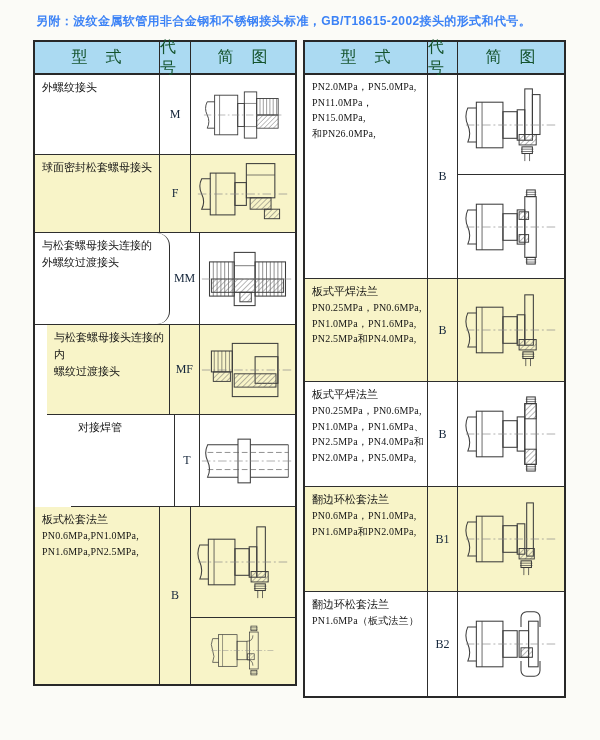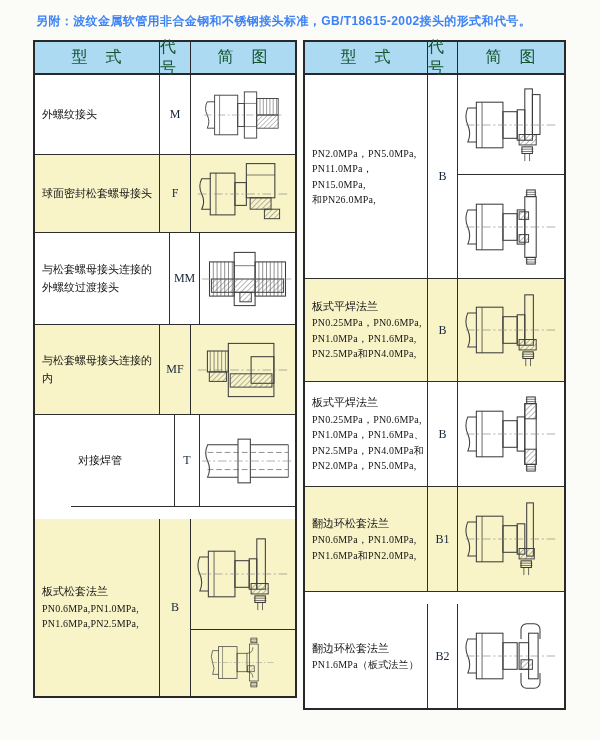--- a/index.html
+++ b/index.html
@@ -27,26 +27,26 @@
   .hrow {
     display:flex; height:33px;
     border-bottom:2px solid #282828;
     background:#abdaf2;
   }
   .hcell {
     display:flex; align-items:center; justify-content:center;
     font-weight:normal; font-size:16px; color:#14532d; letter-spacing:1px;
   }
   .brow { display:flex; border-bottom:1px solid #2e2e2e; background:#fff; }
-  .brow:last-child { border-bottom:none;margin-top:12px; }
+  .brow:last-child { border-bottom:none; }
   .brow.hl, .brow.hl .diacell { background:#f8f4c8; }
   .cell-type {
     border-right:1px solid #2e2e2e;
     padding:4px 2px 4px 7px;
-    display:flex; flex-direction:column; justify-content:center;
+    display:flex; flex-direction:column; 
     font-size:11px; line-height:1.55;
   }
   .cell-type .cn { font-family:"Liberation Sans","DejaVu Sans",sans-serif; }
   .cell-type .pn { font-family:"Liberation Serif","DejaVu Serif",serif; font-size:10px; letter-spacing:0.2px; }
   .cell-code {
     border-right:1px solid #2e2e2e;
     display:flex; align-items:center; justify-content:center;
     font-size:12px; font-family:"Liberation Serif","DejaVu Serif",serif;
     color:#14253a; font-weight:normal;
   }
@@ -124,21 +124,21 @@
               <rect x="53" y="8" width="30" height="36" fill="none" stroke="#3c3c3c" stroke-width="1.1"></rect>
               <line x1="53" y1="20" x2="83" y2="20" stroke="#3c3c3c" stroke-width="0.7"></line>
               <rect x="57" y="44" width="22" height="12" fill="url(#hp2)" stroke="#3c3c3c" stroke-width="1"></rect>
               <rect x="72" y="56" width="16" height="10" fill="url(#hp2)" stroke="#3c3c3c" stroke-width="1"></rect>
               <line x1="2" y1="40" x2="98" y2="40" stroke="#8a8a8a" stroke-width="0.7" stroke-dasharray="9 3 2 3"></line>
             </svg>
           </div>
         </div>
       </div>
       <div class="brow" style="height: 92px;">
-        <div class="cell-type" style="width: 140px;">
+        <div class="cell-type" style="width: 140px; border-radius: 13px;">
           <div class="cn">与松套螺母接头连接的</div>
           <div class="cn">外螺纹过渡接头</div>
         </div>
         <div class="cell-code" style="width: 31px;">MM</div>
         <div class="cell-diacol">
           <div class="diacell">
             <svg width="95" height="76" viewBox="0 0 100 80" preserveAspectRatio="xMidYMid meet">
               <defs>
                 <pattern id="hp3" width="4" height="4" patternUnits="userSpaceOnUse" patternTransform="rotate(45)">
                   <line x1="0" y1="0" x2="0" y2="4" stroke="#6a6a6a" stroke-width="1"></line>
@@ -162,23 +162,24 @@
               <line x1="78" y1="22" x2="78" y2="58" stroke="#3c3c3c" stroke-width="0.6"></line>
               <line x1="82" y1="22" x2="82" y2="58" stroke="#3c3c3c" stroke-width="0.6"></line>
               <line x1="86" y1="22" x2="86" y2="58" stroke="#3c3c3c" stroke-width="0.6"></line>
               <rect x="12" y="40" width="76" height="14" fill="url(#hp3)" stroke="#3c3c3c" stroke-width="1"></rect>
               <rect x="42" y="54" width="12" height="10" fill="url(#hp3)" stroke="#3c3c3c" stroke-width="1"></rect>
               <line x1="2" y1="40" x2="98" y2="40" stroke="#8a8a8a" stroke-width="0.7" stroke-dasharray="9 3 2 3"></line>
             </svg>
           </div>
         </div>
       </div>
-      <div class="brow hl" style="height: 90px;">
+      <div class="brow hl" style="height: 90px; margin-left: 12px;">
         <div class="cell-type" style="width: 125px;">
           <div class="cn">与松套螺母接头连接的内</div>
+          <div class="cn">螺纹过渡接头</div>
         </div>
         <div class="cell-code" style="width: 31px;">MF</div>
         <div class="cell-diacol">
           <div class="diacell">
             <svg width="95" height="76" viewBox="0 0 100 80" preserveAspectRatio="xMidYMid meet">
               <defs>
                 <pattern id="hp4" width="4" height="4" patternUnits="userSpaceOnUse" patternTransform="rotate(45)">
                   <line x1="0" y1="0" x2="0" y2="4" stroke="#6a6a6a" stroke-width="1"></line>
                 </pattern>
               </defs>

